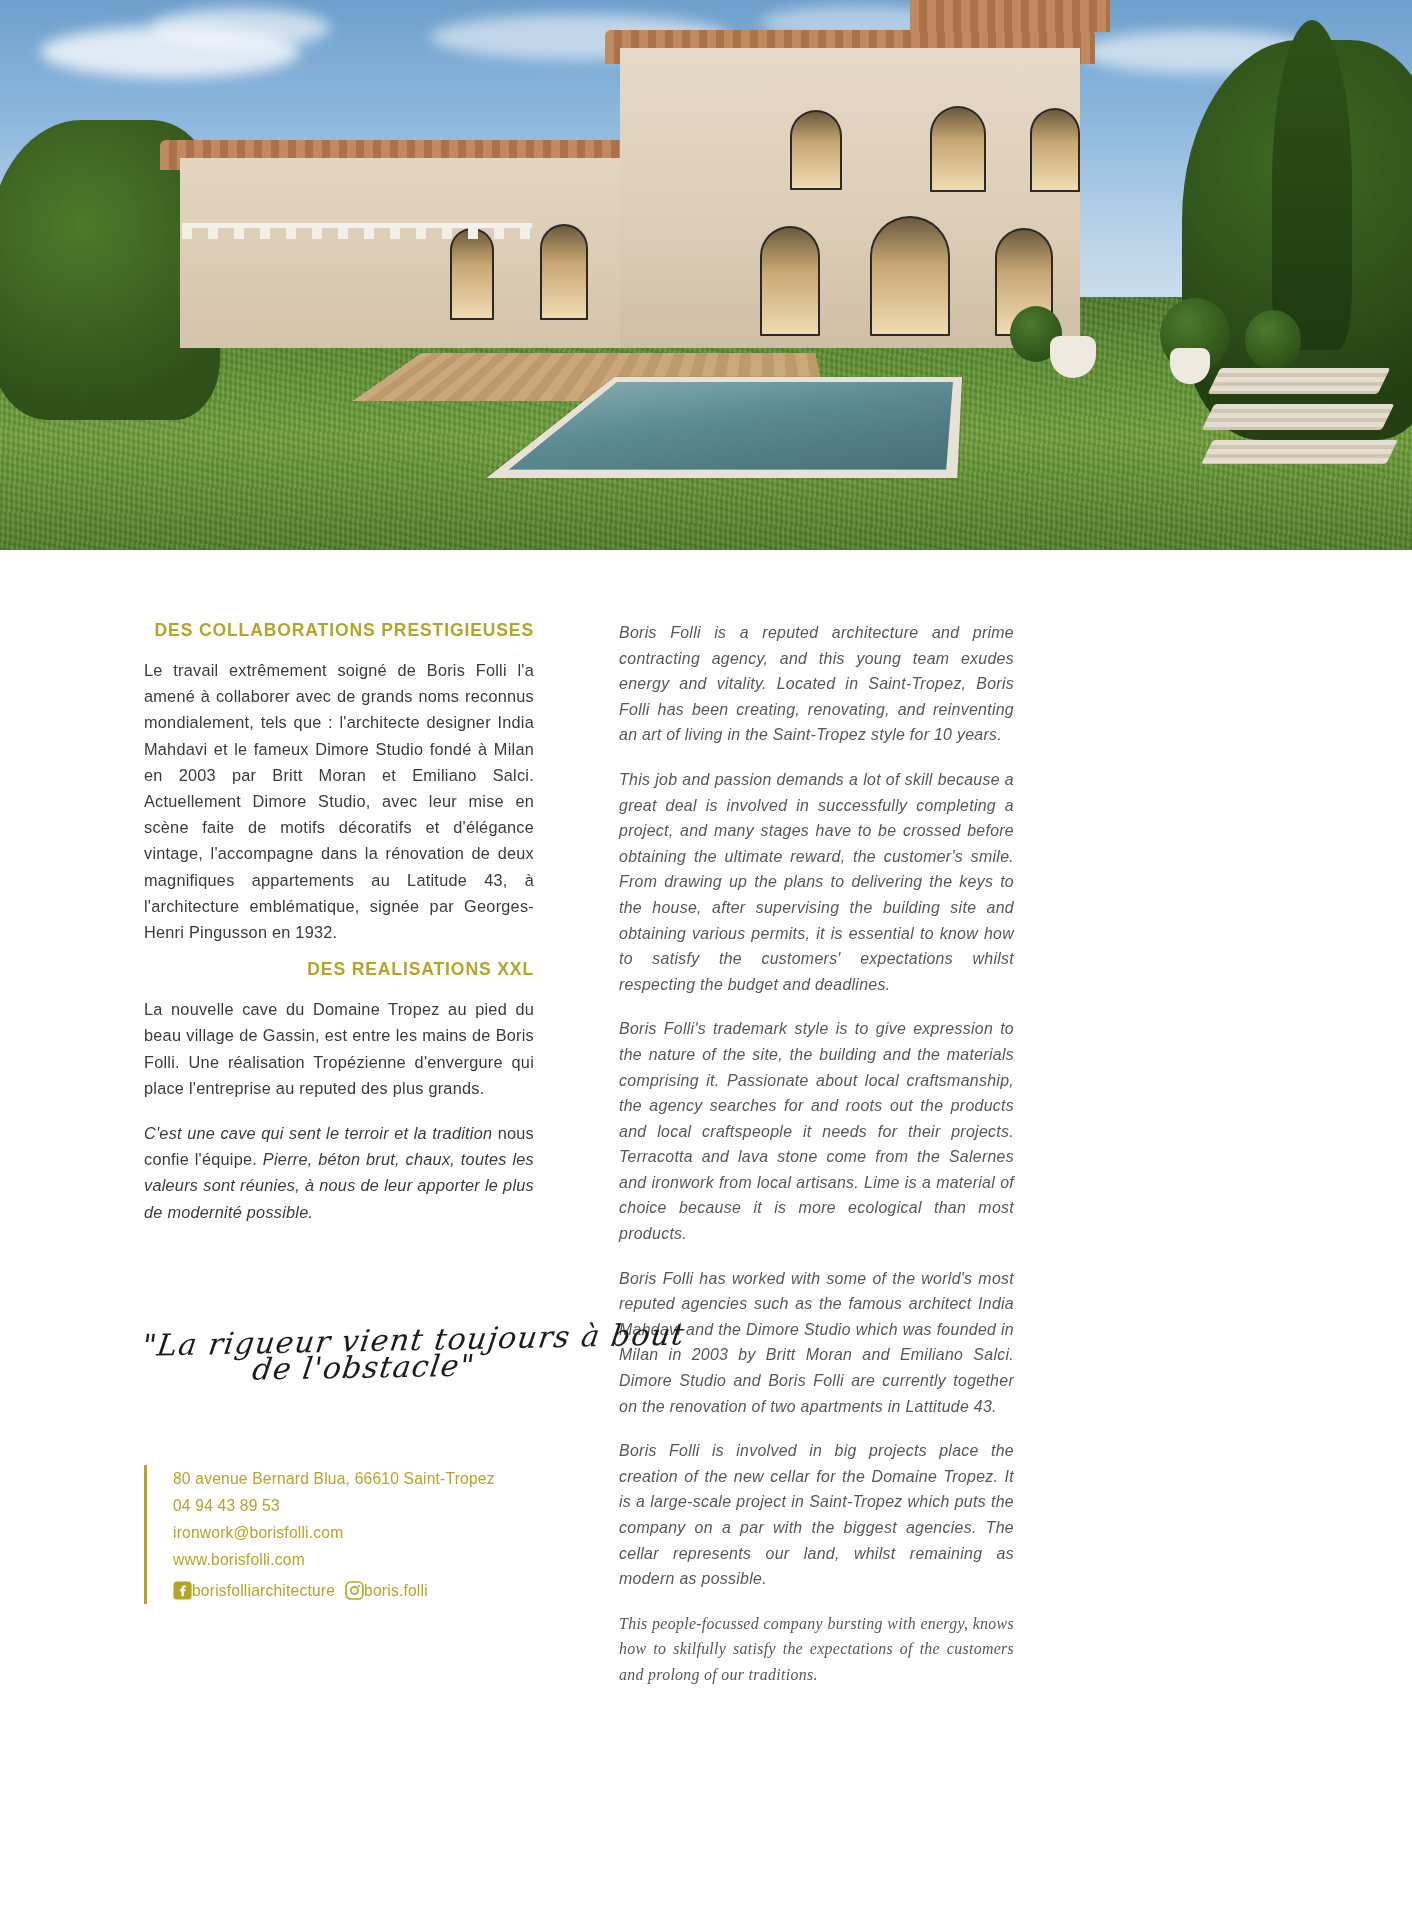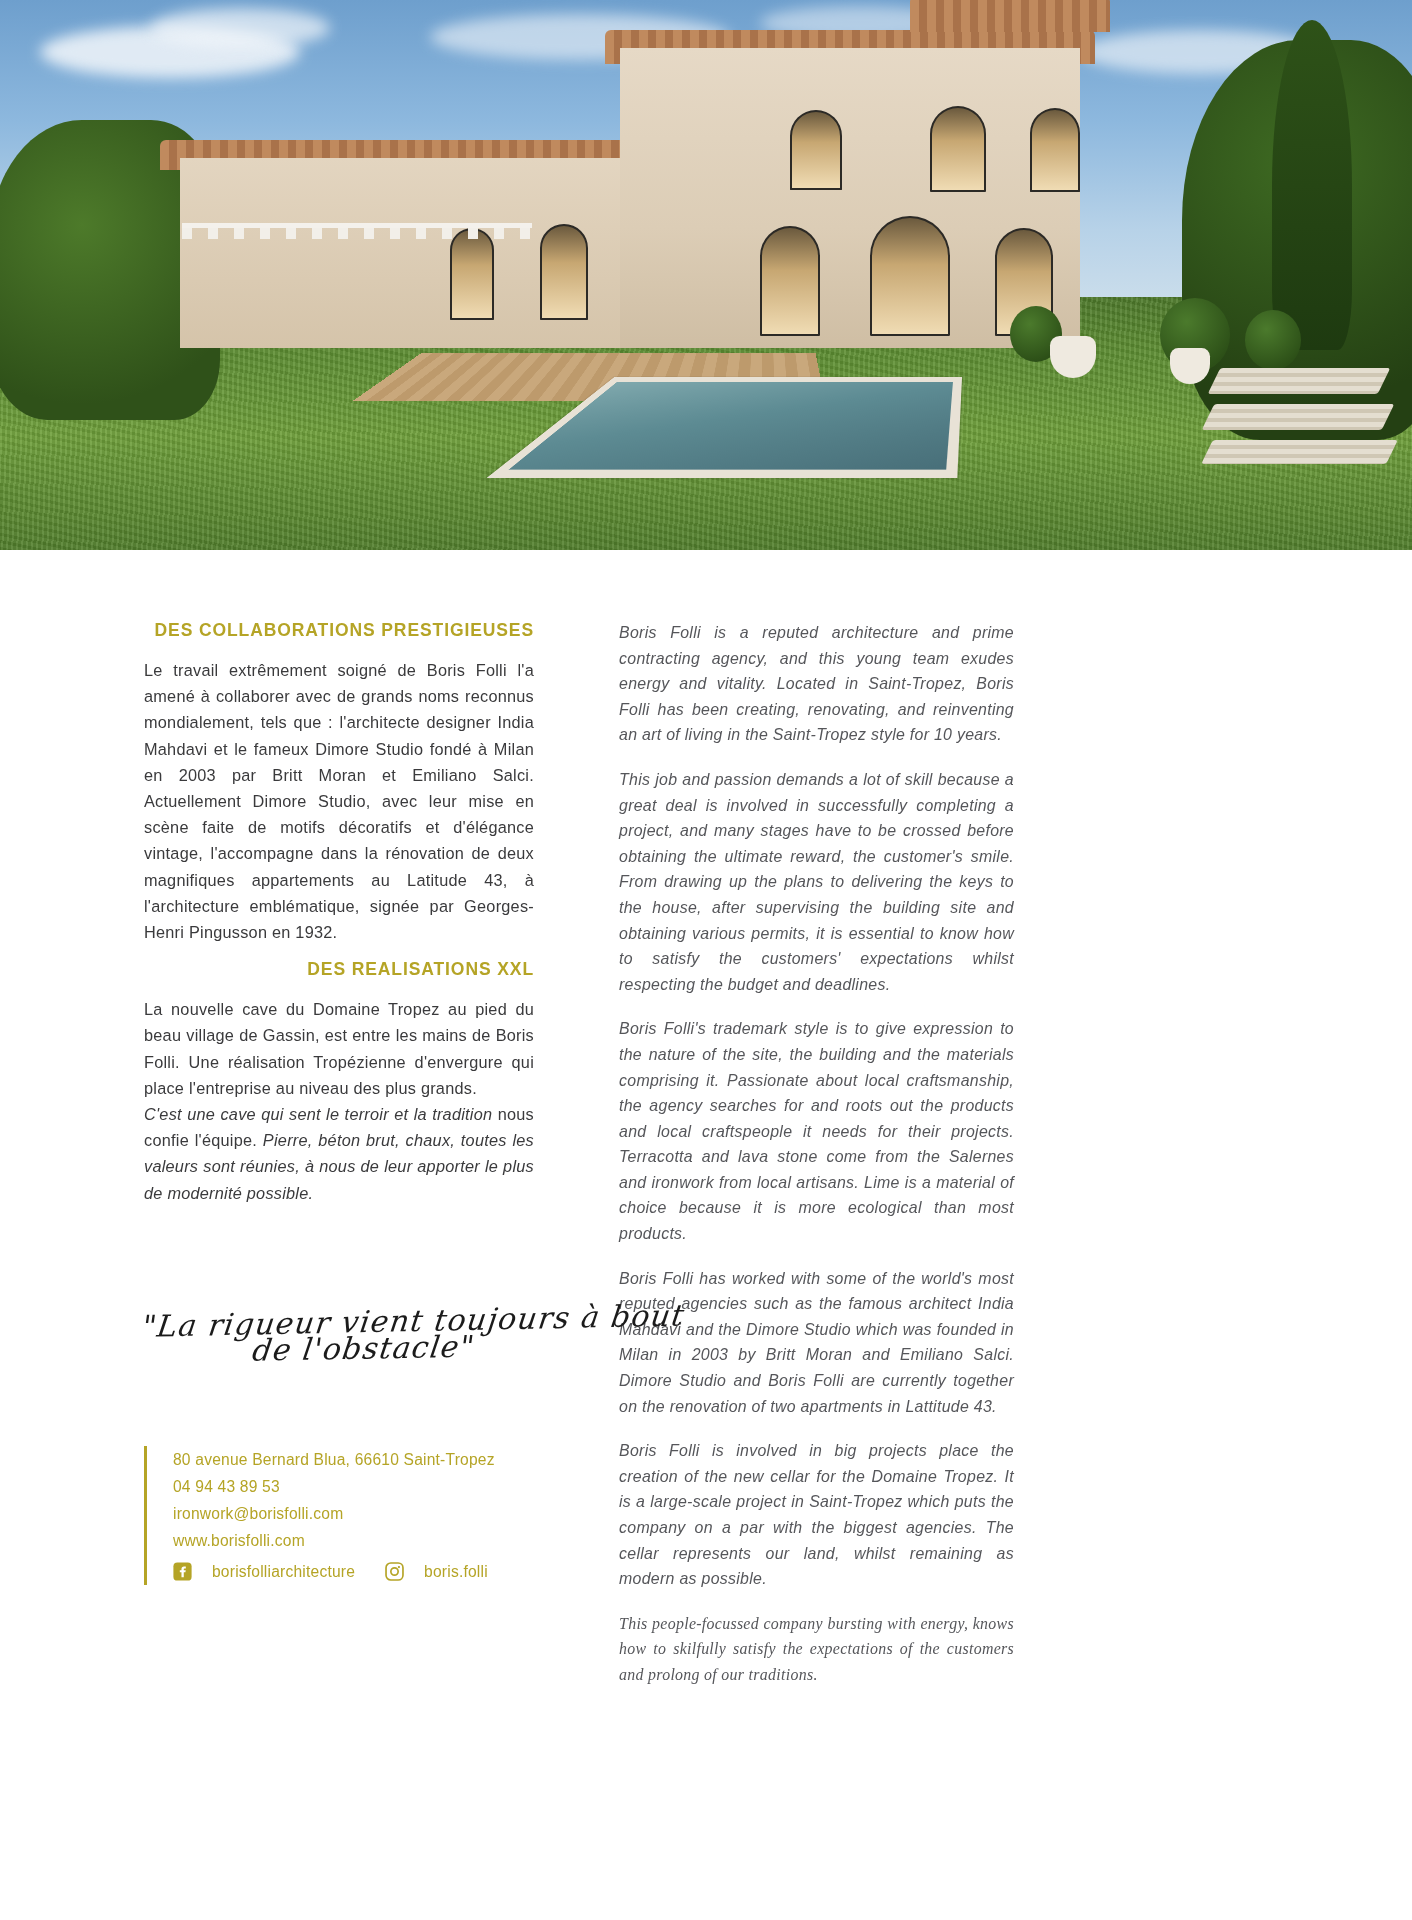--- a/index.html
+++ b/index.html
@@ -156,21 +156,21 @@
 
   p.fr {
     margin: 0 0 0 0;
     font-family: "Liberation Sans", sans-serif;
     font-size: 16.3px;
     line-height: 26.2px;
     color: #3a3a3c;
     text-align: justify;
     letter-spacing: .25px;
   }
-  p.fr + p.fr { }
+  p.fr + p.fr { margin-top: 19px; }
   .mix-italic { font-style: italic; }
   .mix-roman  { font-style: normal; }
 
   p.en {
     margin: 0 0 19px 0;
     font-family: "Liberation Sans", sans-serif;
     font-style: italic;
     font-size: 15.9px;
     line-height: 25.6px;
     color: #55565a;
@@ -207,21 +207,21 @@
   .contact-line {
     font-family: "Liberation Sans", sans-serif;
     font-size: 15.6px;
     line-height: 27px;
     color: #b5a426;
     letter-spacing: .2px;
   }
   .social-row {
     display: flex;
     align-items: center;
-    gap: 20px;
+    gap: 0;
     margin-top: 4px;
     line-height: 27px;
   }
   .social-row .handle {
     font-family: "Liberation Sans", sans-serif;
     font-size: 15.6px;
     color: #b5a426;
     letter-spacing: .2px;
   }
   .ico { display: inline-block; width: 19px; height: 19px; flex: 0 0 19px; }
@@ -283,21 +283,21 @@
     <div class="columns">
 
       <div class="col">
 
         <h2 class="section-title">DES COLLABORATIONS PRESTIGIEUSES</h2>
 
         <p class="fr">Le travail extrêmement soigné de Boris Folli l'a amené à collaborer avec de grands noms reconnus mondialement, tels que : l'architecte designer India Mahdavi et le fameux Dimore Studio fondé à Milan en 2003 par Britt Moran et Emiliano Salci. Actuellement Dimore Studio, avec leur mise en scène faite de motifs décoratifs et d'élégance vintage, l'accompagne dans la rénovation de deux magnifiques appartements au Latitude 43, à l'architecture emblématique, signée par Georges-Henri Pingusson en 1932.</p>
 
         <h2 class="section-title second">DES REALISATIONS XXL</h2>
 
-        <p class="fr">La nouvelle cave du Domaine Tropez au pied du beau village de Gassin, est entre les mains de Boris Folli. Une réalisation Tropézienne d'envergure qui place l'entreprise au niveau des plus grands.</p>
+        <p class="fr">La nouvelle cave du Domaine Tropez au pied du beau village de Gassin, est entre les mains de Boris Folli. Une réalisation Tropézienne d'envergure qui place l'entreprise au reputed des plus grands.</p>
 
         <p class="fr"><span class="mix-italic">C'est une cave qui sent le terroir et la tradition</span><span class="mix-roman"> nous confie l'équipe. </span><span class="mix-italic">Pierre, béton brut, chaux, toutes les valeurs sont réunies, à nous de leur apporter le plus de modernité possible.</span></p>
 
         <div class="quote-block">
           <div class="quote-line l1">"La rigueur vient toujours à bout</div>
           <div class="quote-line l2">de l'obstacle"</div>
         </div>
 
         <div class="contact">
           <div class="contact-line">80 avenue Bernard Blua, 66610 Saint-Tropez</div>

